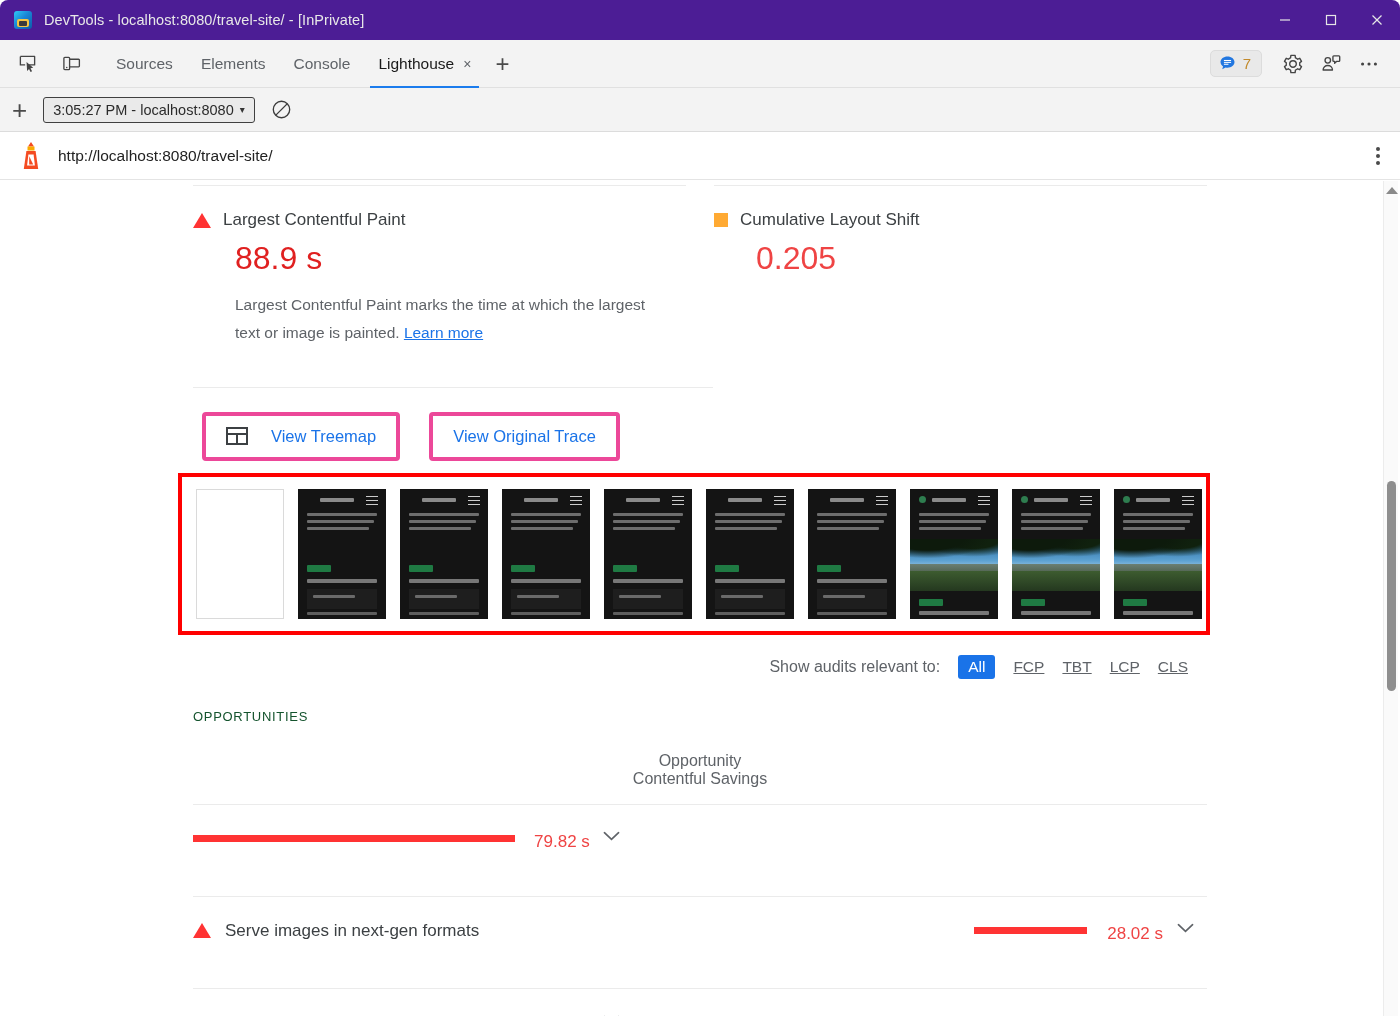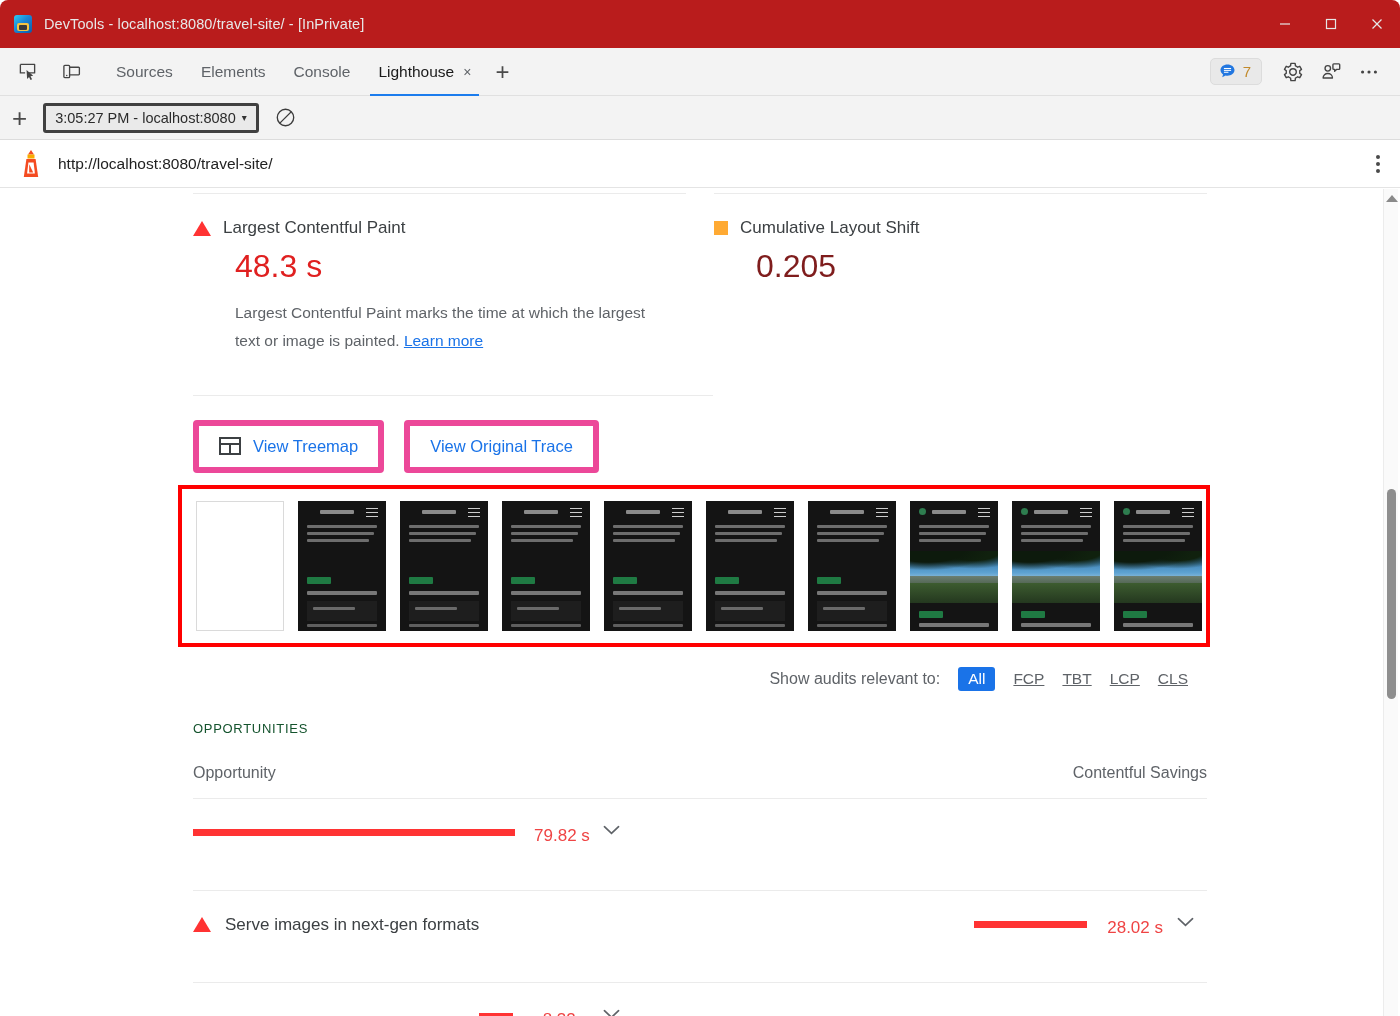--- a/index.html
+++ b/index.html
@@ -4,21 +4,21 @@
 <style>
   * { box-sizing: border-box; margin: 0; padding: 0; }
   html, body {
     width: 1400px; height: 1016px;
     font-family: "Liberation Sans", sans-serif;
     background: #ffffff; overflow: hidden;
   }
 
   
   .titlebar {
-    height: 48px; background: #b91c1c; display: flex;
+    height: 40px; background: #4c1d95; display: flex;
     align-items: center; color: #e8e8e8;
     border-top-left-radius: 8px; border-top-right-radius: 8px;
   }
   .titlebar-icon {
     width: 18px; height: 18px; margin-left: 14px; margin-right: 12px;
     border-radius: 3px; position: relative; overflow: hidden;
     background: linear-gradient(135deg,#2ecbf5 0%,#1a86d6 45%,#0c5ba8 100%);
     flex: 0 0 auto;
   }
   .titlebar-icon::after {
@@ -71,21 +71,21 @@
   .msg-count { font-size: 15px; color: #c28a2b; }
   .tb-right-icon { width: 38px; height: 32px; display: flex; align-items: center; justify-content: center; }
 
   
   .runbar {
     height: 44px; background: #f3f3f3; display: flex; align-items: center;
     border-bottom: 1px solid #dcdcdc; padding-left: 12px;
   }
   .run-plus { font-size: 26px; font-weight: 300; color: #4a4a4a; margin-right: 16px; line-height: 1; }
   .run-select {
-    background: #eaeaea; border: 3px solid #404040; border-radius: 3px;
+    background: #eaeaea; border: 1px solid #404040; border-radius: 3px;
     padding: 4px 9px; font-size: 14.5px; color: #2b2b2b;
     display: flex; align-items: center; gap: 6px;
   }
   .caret-down { font-size: 10px; color: #333; }
   .clear-btn { margin-left: 16px; display: flex; align-items: center; }
 
   
   .report-wrap { position: relative; height: calc(1016px - 40px - 48px - 44px); background: #fff; }
   .report-header {
     height: 48px; display: flex; align-items: center;
@@ -111,35 +111,35 @@
   .metric-head { display: flex; align-items: center; gap: 12px; }
   .tri-fail {
     width: 0; height: 0; border-left: 9px solid transparent;
     border-right: 9px solid transparent; border-bottom: 15px solid #f33;
     flex: 0 0 auto;
   }
   .sq-avg { width: 14px; height: 14px; background: #fa3; flex: 0 0 auto; }
   .metric-title { font-size: 17px; color: #3c4043; }
   .metric-value { font-size: 32px; margin: 10px 0 14px 42px; font-weight: 400; }
   .metric-value.fail { color: #e02020; }
-  .metric-value.avg { color: #7f1d1d; }
+  .metric-value.avg { color: #ef4444; }
   .metric-desc {
     font-size: 15.5px; color: #5f6368; line-height: 1.8; margin-left: 42px;
     max-width: 430px;
   }
   a.lnk { color: #1a73e8; text-decoration: underline; }
 
   .treemap-row {
     margin: 40px 0 0 193px; display: flex; gap: 20px; align-items: stretch;
     border-top: 1px solid #ebebeb; padding-top: 24px; width: 520px;
   }
   .tm-btn {
-    border: 6px solid #ec4899; border-radius: 4px; background: #fff;
-    display: flex; align-items: center; gap: 12px; padding: 11px 20px;
-    font-size: 16.5px; color: #1a73e8;
+    border: 4px solid #ec4899; border-radius: 4px; background: #fff;
+    display: flex; align-items: center; gap: 23px; padding: 11px 20px;
+    font-size: 16.5px; color: #1a73e8; margin-left: 9px;
   }
 
   .filmstrip-outer {
     margin: 12px 0 0 178px; width: 1032px; border: 4px solid #f00;
     background: #fff; padding: 12px 14px; display: flex; gap: 14px;
   }
   .frame { width: 88px; height: 130px; flex: 0 0 auto; position: relative; overflow: hidden; }
   .frame.blank { background: #fff; border: 1px solid #dadada; }
   .frame.dark { background: #141414; }
   .f-logo {
@@ -207,20 +207,21 @@
 
   .section-title {
     margin: 30px 0 0 193px; font-size: 13px; color: #14532d;
     letter-spacing: .7px; text-transform: uppercase;
   }
   .opp-table { margin: 0 193px 0 193px; }
   .opp-head {
     display: flex; justify-content: space-between; align-items: center;
     font-size: 16px; color: #5f6368; padding: 28px 0 16px 0;
     border-bottom: 1px solid #ebebeb;
+    flex-direction: column;
   }
   .opp-row {
     display: flex; align-items: flex-start; padding: 22px 0 24px 0;
     border-bottom: 1px solid #ebebeb; min-height: 92px;
   }
   .opp-left { display: flex; align-items: center; gap: 14px; flex: 1 1 auto; padding-top: 2px; }
   .opp-name { font-size: 17px; color: #3c4043; }
   .opp-right { display: flex; align-items: flex-start; gap: 0; flex: 0 0 auto; width: 440px; }
   .bar-area { flex: 1 1 auto; display: flex; justify-content: flex-end; align-items: center; height: 24px; padding-right: 14px; }
   .bar { height: 7px; background: #ff3333; }
@@ -372,21 +373,21 @@
 
   <div class="report-body">
     <div class="report-inner">
 
       <div class="metrics-grid">
         <div class="metric">
           <div class="metric-head">
             <div class="tri-fail"></div>
             <div class="metric-title">Largest Contentful Paint</div>
           </div>
-          <div class="metric-value fail">48.3 s</div>
+          <div class="metric-value fail">88.9 s</div>
           <div class="metric-desc">
             <span>Largest Contentful Paint marks the time at which the largest text or image is painted.</span>
             <a class="lnk" href="#">Learn more</a><span></span>
           </div>
         </div>
 
         <div class="metric">
           <div class="metric-head">
             <div class="sq-avg"></div>
             <div class="metric-title">Cumulative Layout Shift</div>

